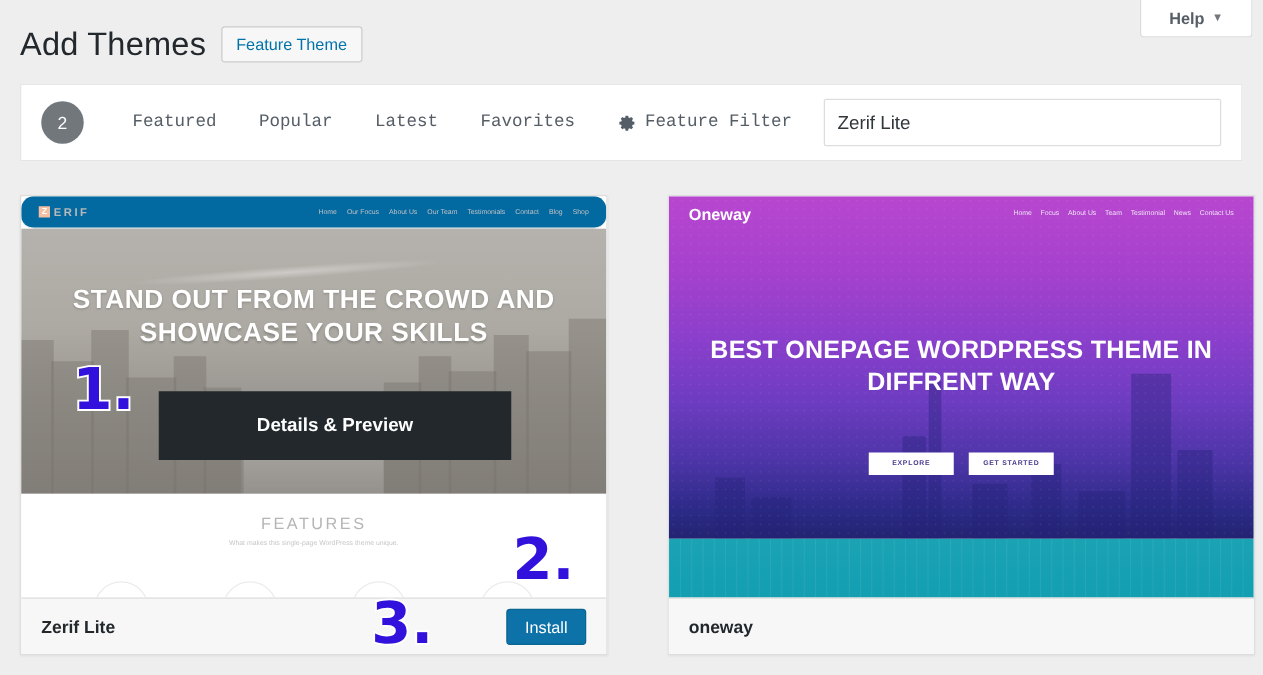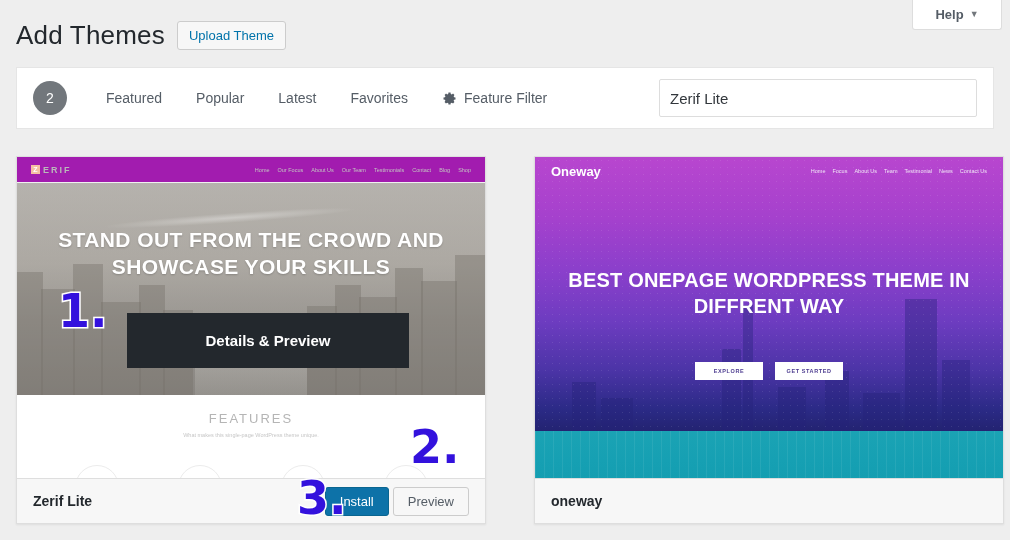--- a/index.html
+++ b/index.html
@@ -55,21 +55,21 @@
     display: flex; align-items: center;
     padding: 0 16px;
   }
   .count-badge {
     width: 34px; height: 34px; border-radius: 50%;
     background: #72777c; color: #ffffff;
     display: flex; align-items: center; justify-content: center;
     font-size: 14px;
     margin-right: 22px;
   }
-  .filter-links { display: flex; align-items: center; }
+  .filter-links { display: flex; align-items: center; font-family: Liberation Mono, monospace; }
   .filter-link {
     font-size: 14px; color: #555d66;
     padding: 0 17px; cursor: pointer; white-space: nowrap;
   }
   .feature-filter {
     display: flex; align-items: center; gap: 7px;
     font-size: 14px; color: #555d66;
     padding: 0 10px 0 17px; cursor: pointer;
   }
   .gear { width: 15px; height: 15px; display: block; }
@@ -98,24 +98,25 @@
   #card-oneway { top: 156px; left: 534px; }
 
   .screenshot {
     position: absolute; top: 0; left: 0;
     width: 468px; height: 322px;
     overflow: hidden;
   }
 
   
   .z-topbar {
-    height: 26px; background: #a21caf;
+    height: 26px; background: #0369a1;
     border-bottom: 1px solid #f0f0f0;
     display: flex; align-items: center;
     padding: 0 14px;
+    border-radius: 10px;
   }
   .z-logo {
     display: flex; align-items: center; gap: 3px;
     font-size: 9px; font-weight: bold; color: #b9b9b9;
     letter-spacing: 2px;
   }
   .z-logo-mark {
     width: 9px; height: 9px; background: #f5bfa3; color: #ffffff;
     font-size: 7px; font-weight: bold;
     display: flex; align-items: center; justify-content: center;
@@ -293,21 +294,21 @@
 
 <div id="root">
 
   <div class="help-btn">
     <span>Help</span>
     <span class="help-caret">▼</span>
   </div>
 
   <div class="title-row">
     <h1 class="page-title">Add Themes</h1>
-    <button class="upload-btn">Upload Theme</button>
+    <button class="upload-btn">Feature Theme</button>
   </div>
 
   <div class="filter-bar">
     <div class="count-badge">2</div>
 
     <div class="filter-links">
       <span class="filter-link">Featured</span>
       <span class="filter-link">Popular</span>
       <span class="filter-link">Latest</span>
       <span class="filter-link">Favorites</span>
@@ -374,21 +375,20 @@
           <div class="z-circle"></div>
           <div class="z-circle"></div>
         </div>
       </div>
     </div>
 
     <div class="card-footer">
       <span class="theme-name">Zerif Lite</span>
       <span class="footer-actions">
         <button class="btn-install">Install</button>
-        <button class="btn-preview">Preview</button>
       </span>
     </div>
   </div>
 
   <div class="card" id="card-oneway">
     <div class="screenshot">
 
       <div class="o-hero">
         <div class="o-tower" style="left:8%;width:5%;height:18%"></div>
         <div class="o-tower" style="left:14%;width:7%;height:12%"></div>

